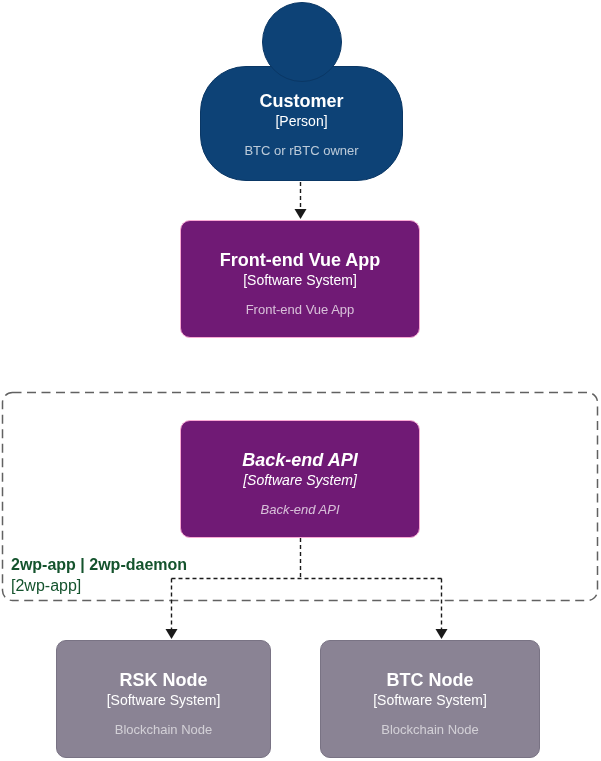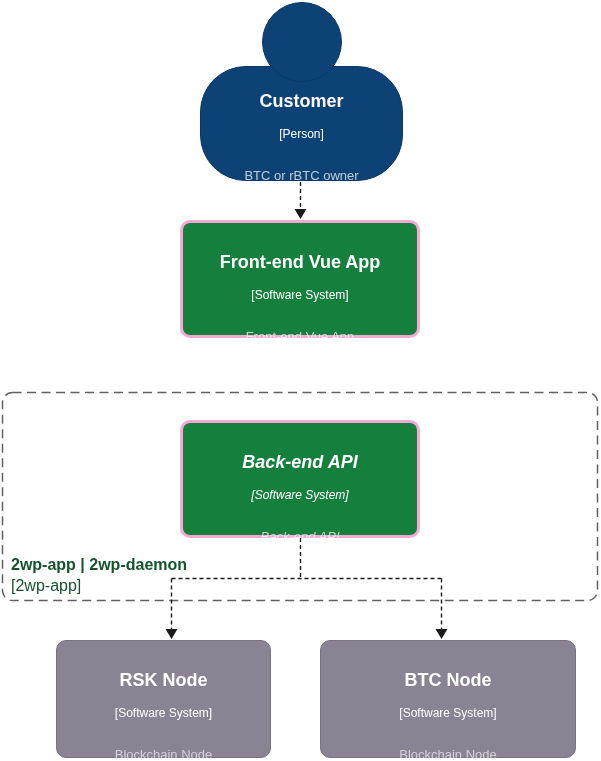--- a/index.html
+++ b/index.html
@@ -1,27 +1,27 @@
 <!DOCTYPE html>
 <html><head>
 <meta charset="utf-8">
 <style>
   html,body{margin:0;padding:0;background:#ffffff;font-family:"Liberation Sans",sans-serif;}
   .canvas{position:relative;width:601px;height:761px;background:#ffffff;overflow:hidden;}
   svg.layer{position:absolute;left:0;top:0;width:601px;height:761px;}
 
   .node{position:absolute;box-sizing:border-box;color:#ffffff;text-align:center;}
   .sysbox{width:240px;height:118px;border-radius:10px;padding-top:29px;}
-  .blue{background:#15803d;border:3px solid #f9a8d4;}
+  .blue{background:#701a75;border:1px solid #f9a8d4;}
   .gray{background:#8a8394;border:1px solid #797384;}
   .gray .el-desc{color:rgba(255,255,255,0.62);}
 
   .el-title{font-size:18px;font-weight:700;line-height:1.2;}
-  .el-type{font-size:12px;margin-top:14px;}
-  .el-desc{font-size:13px;margin-top:27px;color:rgba(255,255,255,0.72);}
+  .el-type{font-size:14px;margin-top:0;}
+  .el-desc{font-size:13px;margin-top:14px;color:rgba(255,255,255,0.72);}
 
   .person-body{position:absolute;left:200px;top:66px;width:203px;height:115px;
     background:#0d4276;border:1px solid #0a3765;border-radius:46px;
     padding-top:24px;box-sizing:border-box;text-align:center;color:#fff;}
   .person-head{position:absolute;left:262px;top:2px;width:80px;height:80px;border-radius:50%;
     background:#0d4276;border:1px solid #0a3765;box-sizing:border-box;}
 
   .boundary-label{position:absolute;left:11px;top:555px;color:#14532d;text-align:left;}
   .b-title{font-size:16px;font-weight:700;line-height:1.2;}
   .b-sub{font-size:16px;margin-top:3px;}
@@ -68,19 +68,19 @@
     <div class="b-title">2wp-app | 2wp-daemon</div>
     <div class="b-sub">[2wp-app]</div>
   </div>
 
   <div class="node sysbox gray" style="left:56px;top:640px;width:215px;">
     <div class="el-title">RSK Node</div>
     <div class="el-type">[Software System]</div>
     <div class="el-desc">Blockchain Node</div>
   </div>
 
-  <div class="node sysbox gray" style="left:320px;top:640px;width:256px;">
+  <div class="node sysbox gray" style="left:320px;top:640px;width:220px;">
     <div class="el-title">BTC Node</div>
     <div class="el-type">[Software System]</div>
     <div class="el-desc">Blockchain Node</div>
   </div>
 
 </div>
 
 </body></html>

